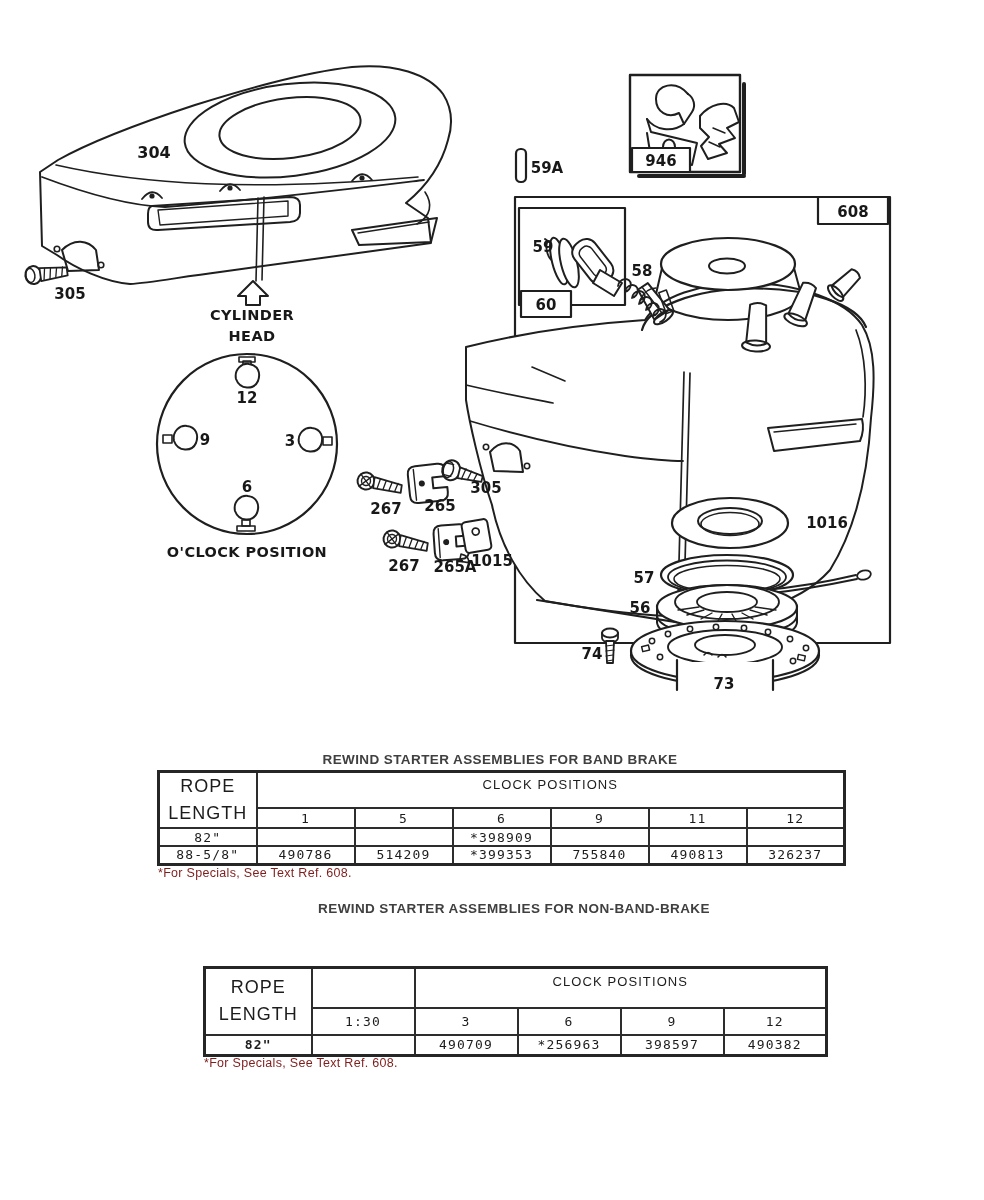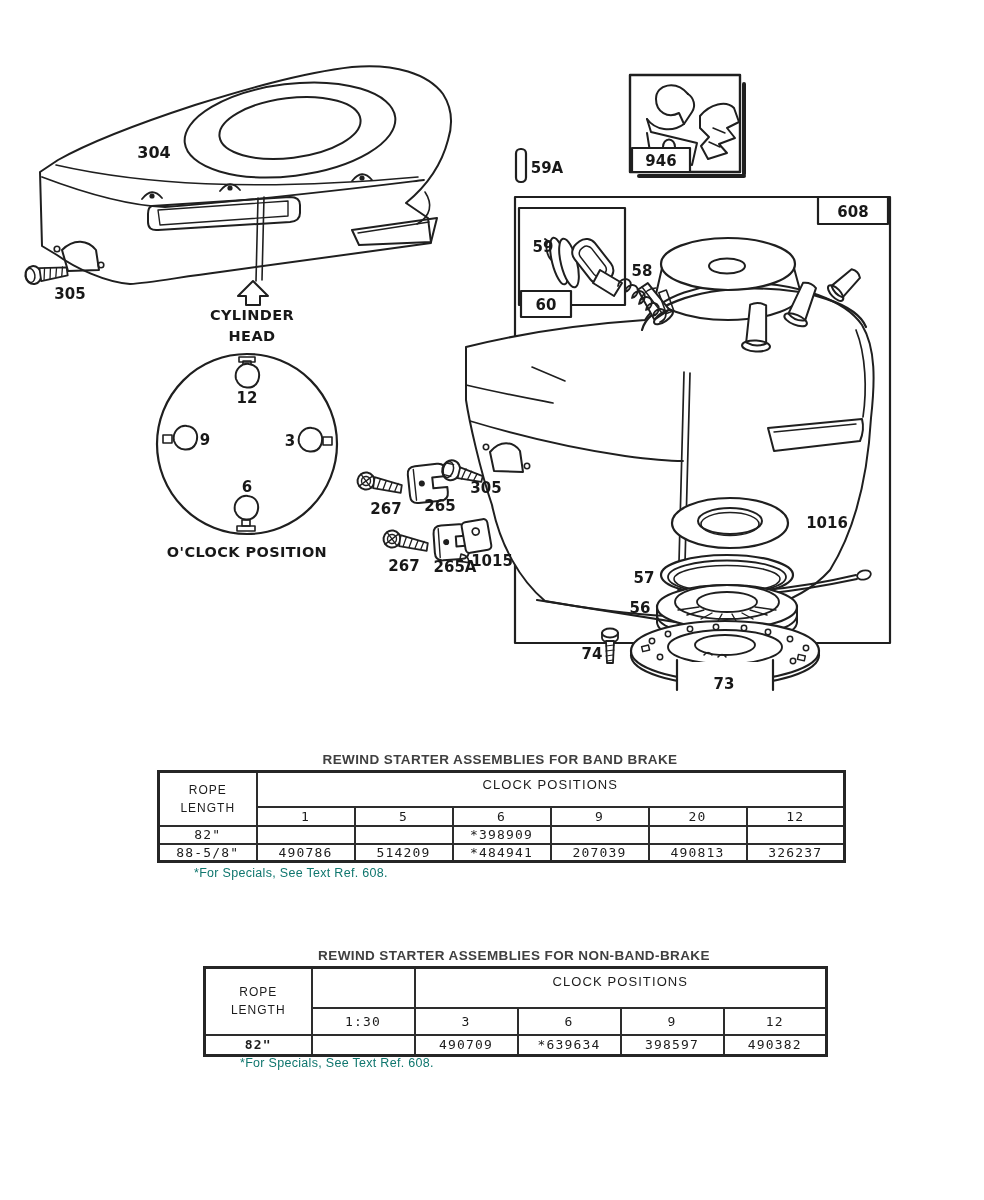--- a/index.html
+++ b/index.html
@@ -11,22 +11,22 @@
   .callout{font:bold 15px "DejaVu Sans",sans-serif;fill:#181818;text-anchor:middle;}
   .callout-big{font:bold 16px "DejaVu Sans",sans-serif;fill:#181818;text-anchor:middle;}
   .caption{font:bold 14.5px "DejaVu Sans",sans-serif;fill:#181818;text-anchor:middle;letter-spacing:.4px;}
   .tbl-title{position:absolute;text-align:center;font:bold 13.5px "Liberation Sans",sans-serif;
     letter-spacing:.4px;color:#404040;white-space:nowrap;}
   table.parts{position:absolute;border-collapse:collapse;background:#fff;table-layout:fixed;}
   table.parts{border:3px solid #262626;}
   table.parts td{border:2px solid #2d2d2d;text-align:center;vertical-align:middle;
     color:#1c1c1c;font:13px "DejaVu Sans Mono",monospace;letter-spacing:1.2px;padding:0;overflow:hidden;}
   table.parts td.hdr{font-family:"Liberation Sans",sans-serif;font-size:13px;letter-spacing:1.1px;}
-  table.parts td.ropehdr{font-family:"Liberation Sans",sans-serif;font-size:12px;letter-spacing:1px;line-height:1.5;}
-  .fnote{position:absolute;font:12.5px "Liberation Sans",sans-serif;letter-spacing:.3px;color:#0f766e;white-space:nowrap;margin-left:36px;}
+  table.parts td.ropehdr{font-family:"Liberation Sans",sans-serif;font-size:18px;letter-spacing:1px;line-height:1.5;}
+  .fnote{position:absolute;font:12.5px "Liberation Sans",sans-serif;letter-spacing:.3px;color:#7f1d1d;white-space:nowrap;}
 </style>
 </head>
 <body>
 
 
 
 
 <svg width="984" height="745" viewBox="0 0 984 745" fill="none" stroke="#1f1f1f" stroke-width="2" stroke-linejoin="round" stroke-linecap="round">
 
   <g>
@@ -331,48 +331,48 @@
       <span style="display:block;">ROPE</span>
       <span style="display:block;">LENGTH</span>
     </td>
     <td class="hdr" colspan="6" style="vertical-align:top;padding-top:4px;">CLOCK POSITIONS</td>
   </tr>
   <tr style="height:19px;">
     <td>1</td>
     <td>5</td>
     <td>6</td>
     <td>9</td>
-    <td>20</td>
+    <td>11</td>
     <td>12</td>
   </tr>
   <tr style="height:18px;">
     <td>82"</td>
     <td></td>
     <td></td>
     <td>*398909</td>
     <td></td>
     <td></td>
     <td></td>
   </tr>
   <tr style="height:18px;">
     <td>88-5/8"</td>
     <td>490786</td>
     <td>514209</td>
-    <td>*484941</td>
-    <td>207039</td>
+    <td>*399353</td>
+    <td>755840</td>
     <td>490813</td>
     <td>326237</td>
   </tr>
 </tbody>
   </table>
 
 <div class="fnote" style="left:158px;top:866px;">*For Specials, See Text Ref. 608.</div>
 
 
-<div class="tbl-title" style="left:203px;top:948px;width:622px;">REWIND STARTER ASSEMBLIES FOR NON-BAND-BRAKE</div>
+<div class="tbl-title" style="left:203px;top:901px;width:622px;">REWIND STARTER ASSEMBLIES FOR NON-BAND-BRAKE</div>
 
 <table class="parts" style="left:203px;top:966px;width:622px;">
   <colgroup>
       <col style="width:107px">
       <col style="width:103px">
       <col style="width:103px">
       <col style="width:103px">
       <col style="width:103px">
       <col style="width:103px">
     </colgroup>
@@ -389,21 +389,21 @@
     <td>1:30</td>
     <td>3</td>
     <td>6</td>
     <td>9</td>
     <td>12</td>
   </tr>
   <tr style="height:21px;">
     <td style="font-weight:bold;">82"</td>
     <td></td>
     <td>490709</td>
-    <td>*639634</td>
+    <td>*256963</td>
     <td>398597</td>
     <td>490382</td>
   </tr>
 </tbody>
   </table>
 
 <div class="fnote" style="left:204px;top:1056px;">*For Specials, See Text Ref. 608.</div>
 
 
 

